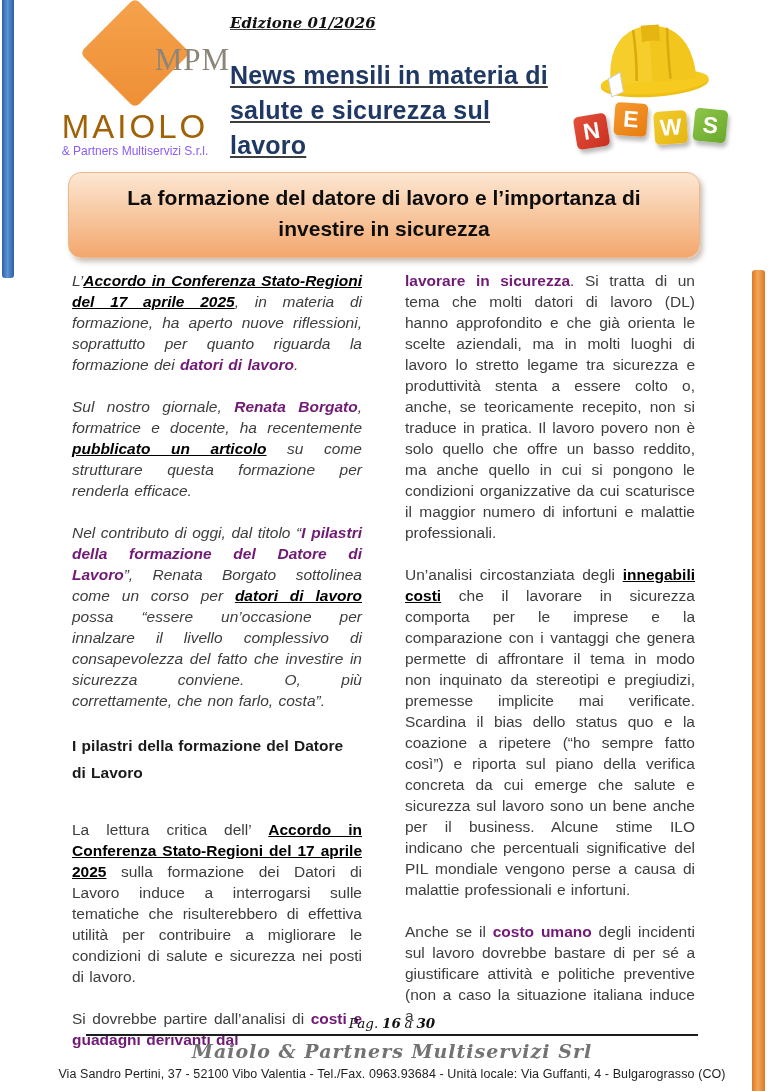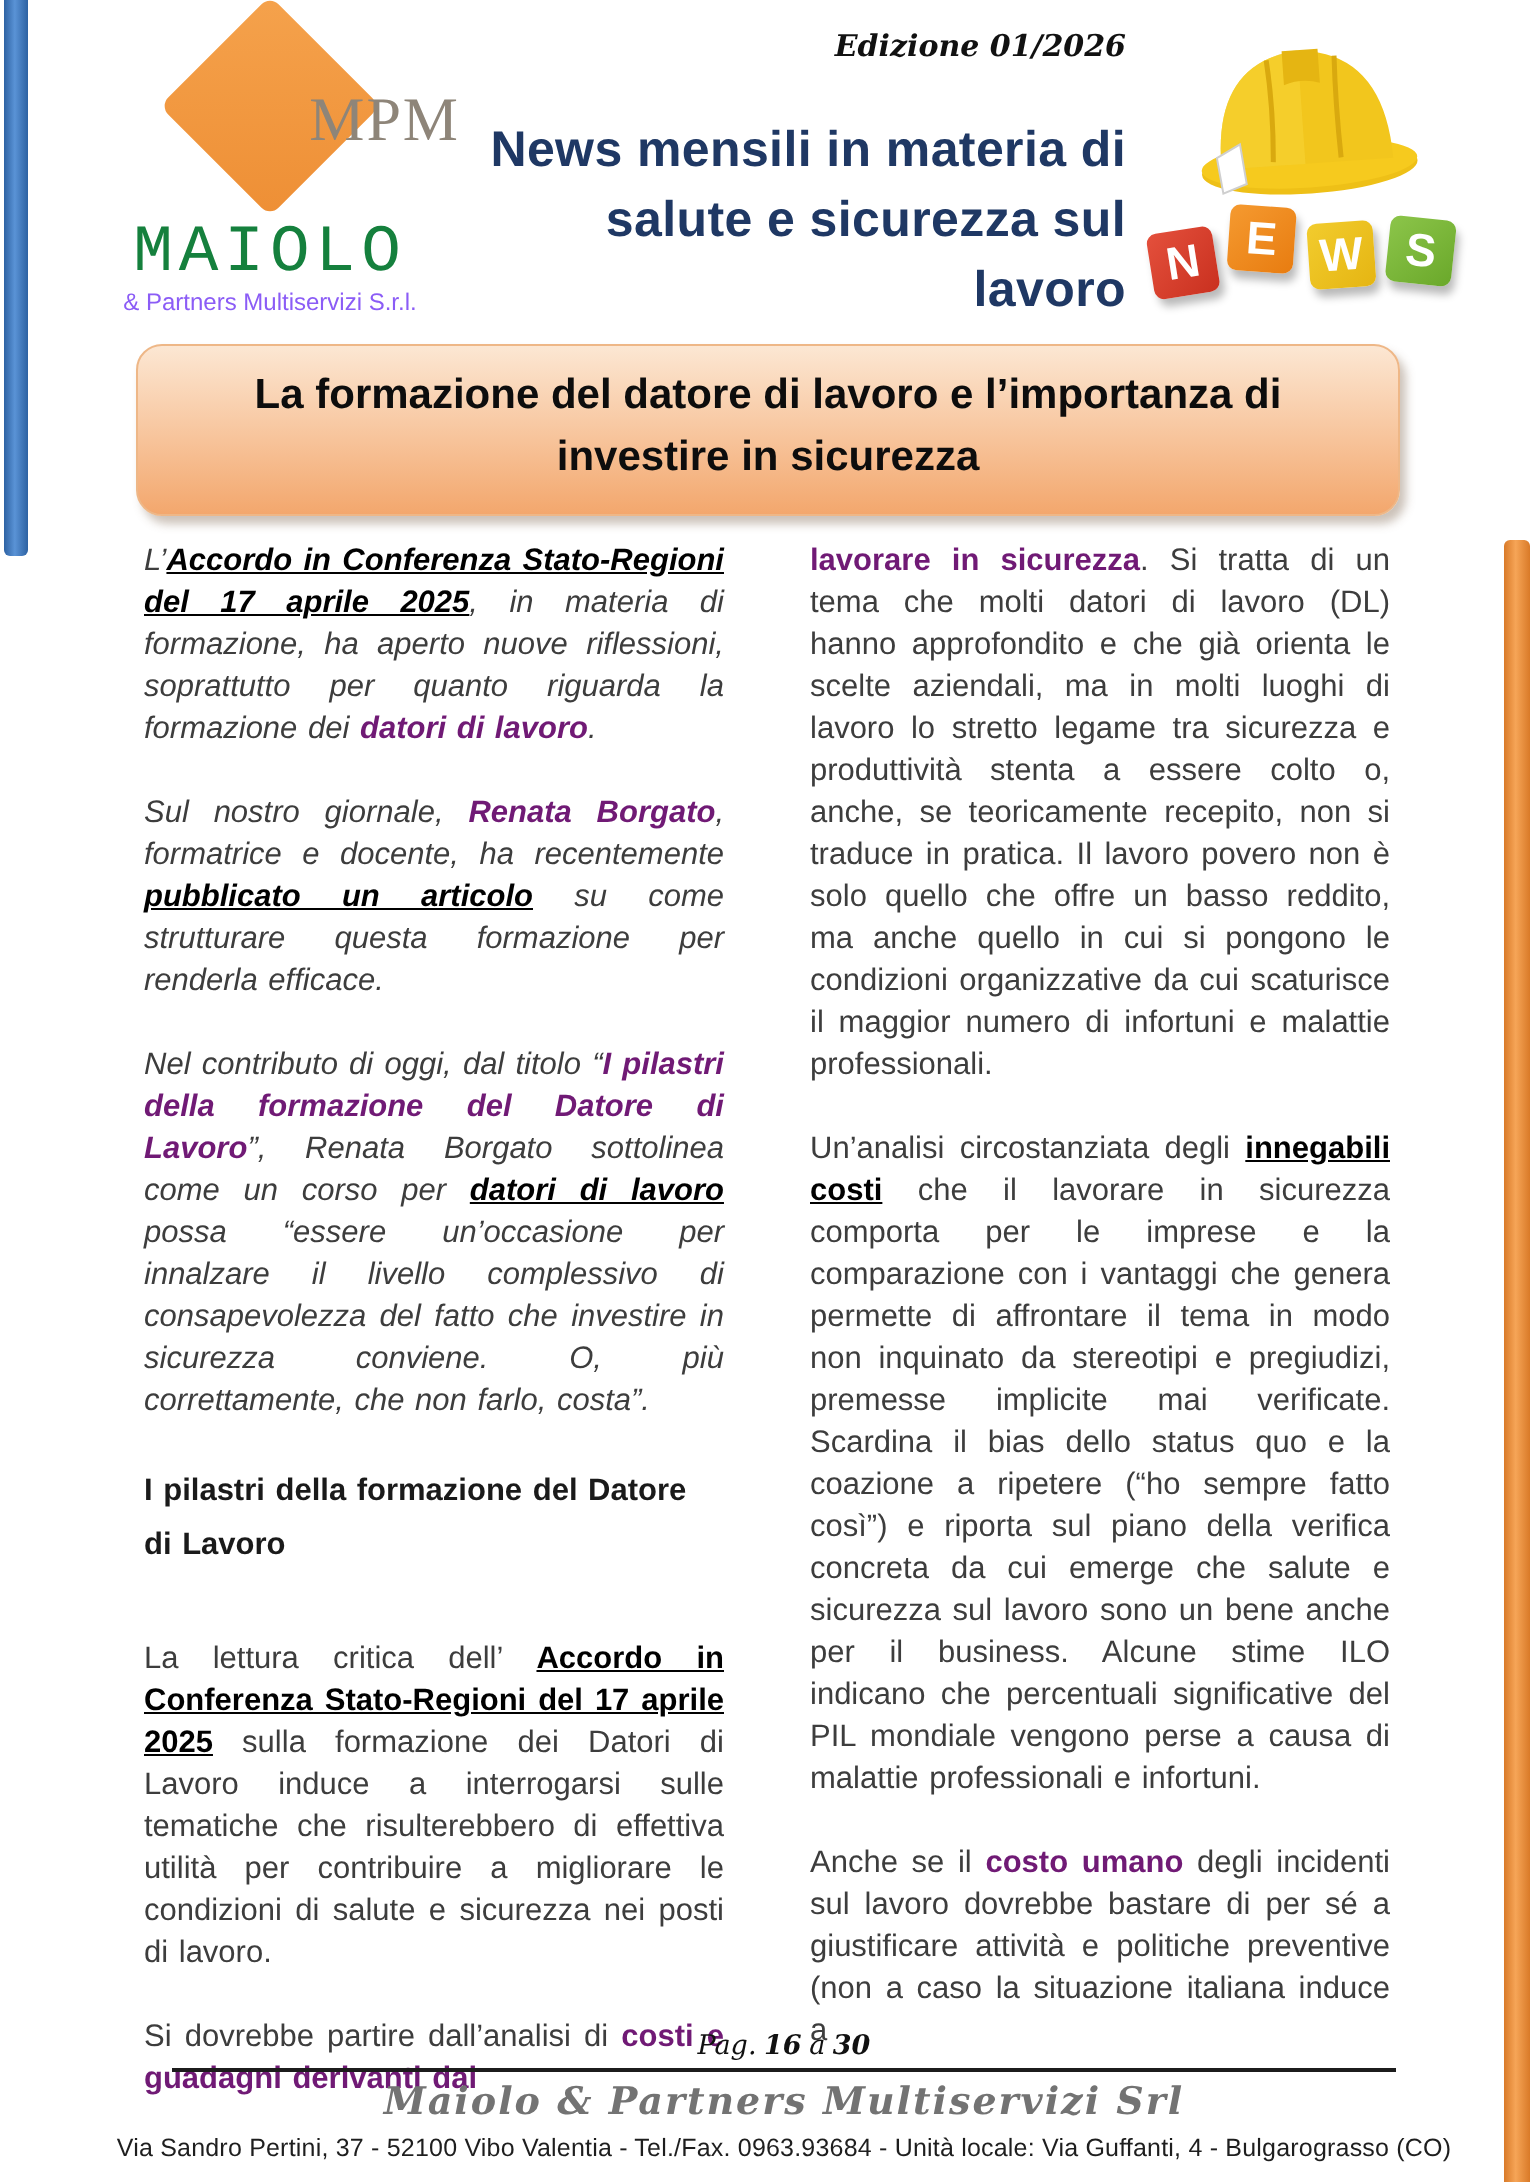--- a/index.html
+++ b/index.html
@@ -31,26 +31,26 @@
     transform:translateX(-50%) rotate(45deg);
     background:linear-gradient(135deg,#f5a24c,#ee8f35);
     border-radius:6px;
   }
   .monogram {
     position:absolute; left:0; right:0; top:36px; text-align:right;
     font-family:"Liberation Serif", serif; font-size:31px; color:#8e8579;
     letter-spacing:1px;
   }
   .logo-name {
-    font-family:Liberation Mono, monospace; font-size:33px; letter-spacing:3px;
-    color:#15803d; line-height:34px; margin-top:8px;
+    font-family:Liberation Sans, sans-serif; font-size:33px; letter-spacing:3px;
+    color:#a16207; line-height:34px; margin-top:8px;
   }
   .logo-sub { font-family:Liberation Sans, sans-serif; font-size:12px; color:#8b5cf6; }
 
-  .center-block { flex:1; text-align:right; padding-top:8px; }
+  .center-block { flex:1; text-align:left; padding-top:8px;text-decoration:underline; }
   .edition {
     font-family:"DejaVu Serif", serif; font-style:italic; font-weight:bold;
     font-size:15px; color:#111; margin-bottom:26px;
   }
   .masthead-title {
     font-size:25px; font-weight:bold; color:#1f3864; line-height:35px;
     letter-spacing:0.2px;
   }
 
   .right-block { width:175px; flex:none; position:relative; padding-top:2px; }

